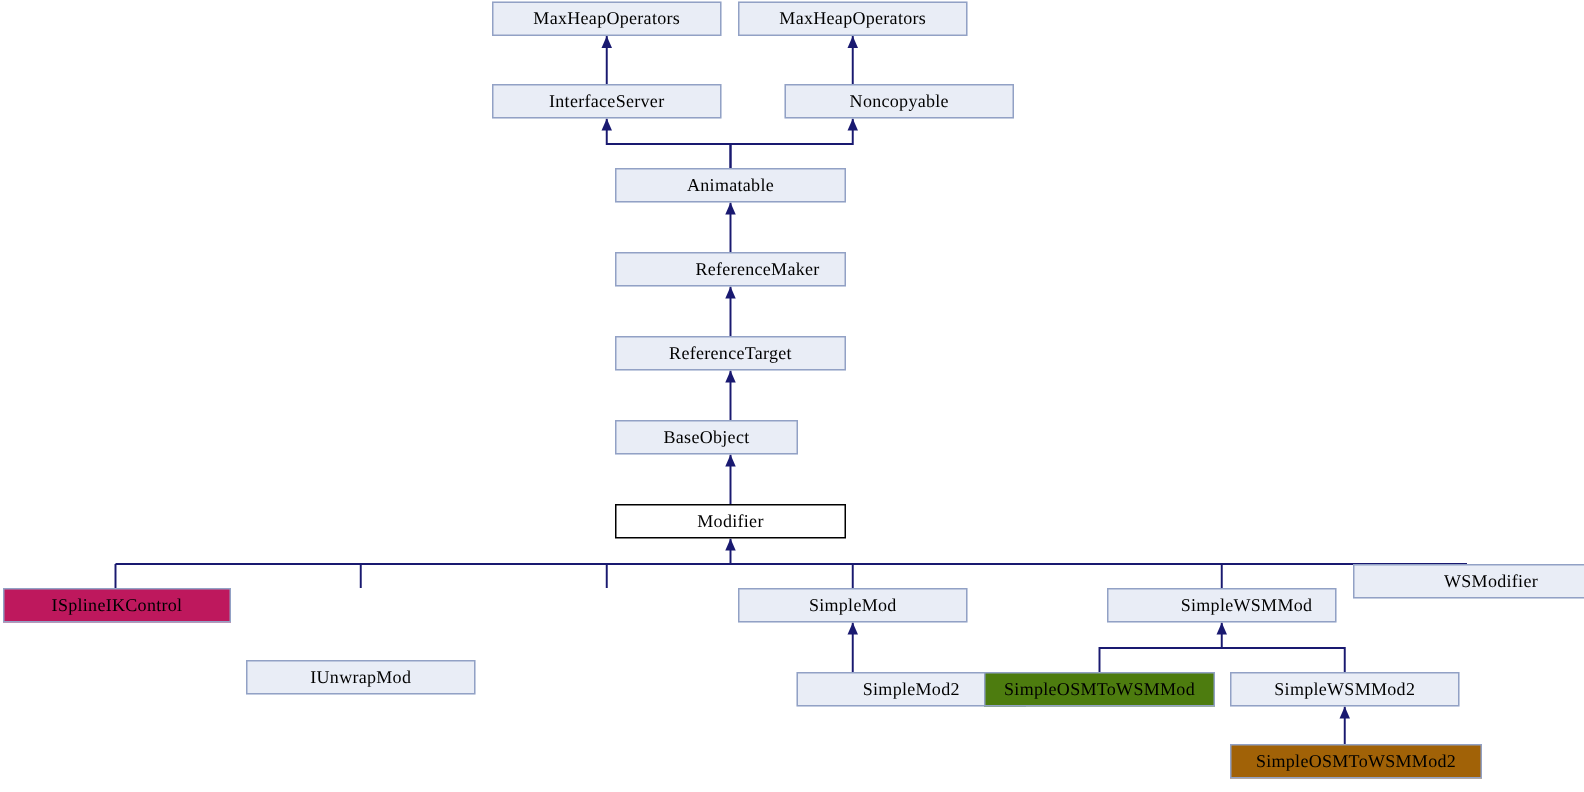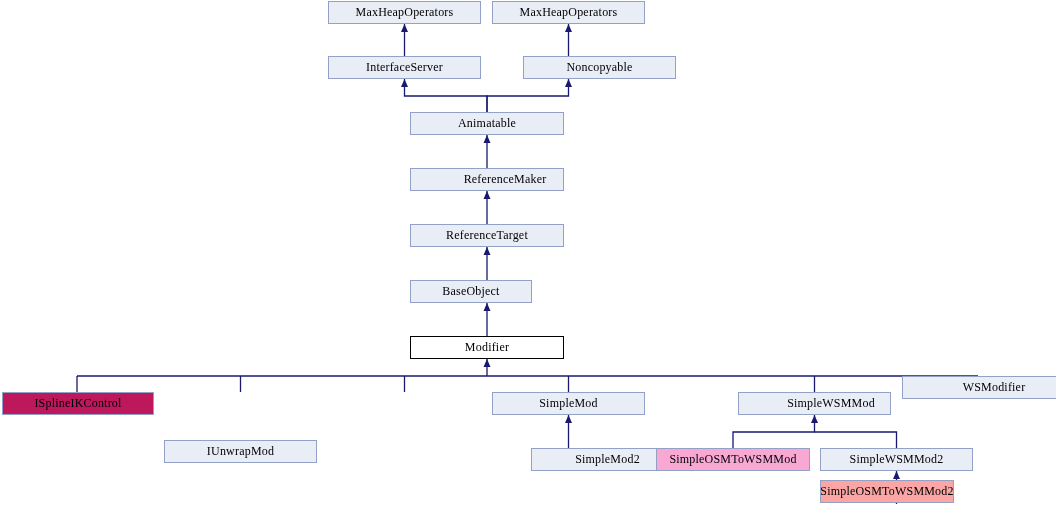--- a/index.html
+++ b/index.html
@@ -119,22 +119,22 @@
     </div>
     <div class="node" style="left: 738px; top: 392px; width: 153px; height: 23px; background: rgb(233, 237, 246); border: 1px solid rgb(146, 161, 197); padding-left: 33px;">
       <span>SimpleWSMMod</span>
     </div>
     <div class="node" style="left: 902px; top: 376px; width: 184px; height: 23px; background: rgb(233, 237, 246); border: 1px solid rgb(146, 161, 197);">
       <span>WSModifier</span>
     </div>
     <div class="node" style="left: 492px; top: 448px; width: 153px; height: 23px; background: rgb(233, 237, 246); border: 1px solid rgb(146, 161, 197); margin-left: 39px;">
       <span>SimpleMod2</span>
     </div>
-    <div class="node" style="left: 656px; top: 448px; width: 154px; height: 23px; background: #f9a8d4; border: 1px solid rgb(146, 161, 197);">
+    <div class="node" style="left: 656px; top: 448px; width: 154px; height: 23px; background: #4d7c0f; border: 1px solid rgb(146, 161, 197);">
       <span>SimpleOSMToWSMMod</span>
     </div>
     <div class="node" style="left: 820px; top: 448px; width: 153px; height: 23px; background: rgb(233, 237, 246); border: 1px solid rgb(146, 161, 197);">
       <span>SimpleWSMMod2</span>
     </div>
-    <div class="node" style="left: 820px; top: 480px; width: 134px; height: 23px; background: #fca5a5; border: 1px solid rgb(146, 161, 197);">
+    <div class="node" style="left: 820px; top: 496px; width: 168px; height: 23px; background: #a16207; border: 1px solid rgb(146, 161, 197);">
       <span>SimpleOSMToWSMMod2</span>
     </div>
   </div>
 
 </body></html>

